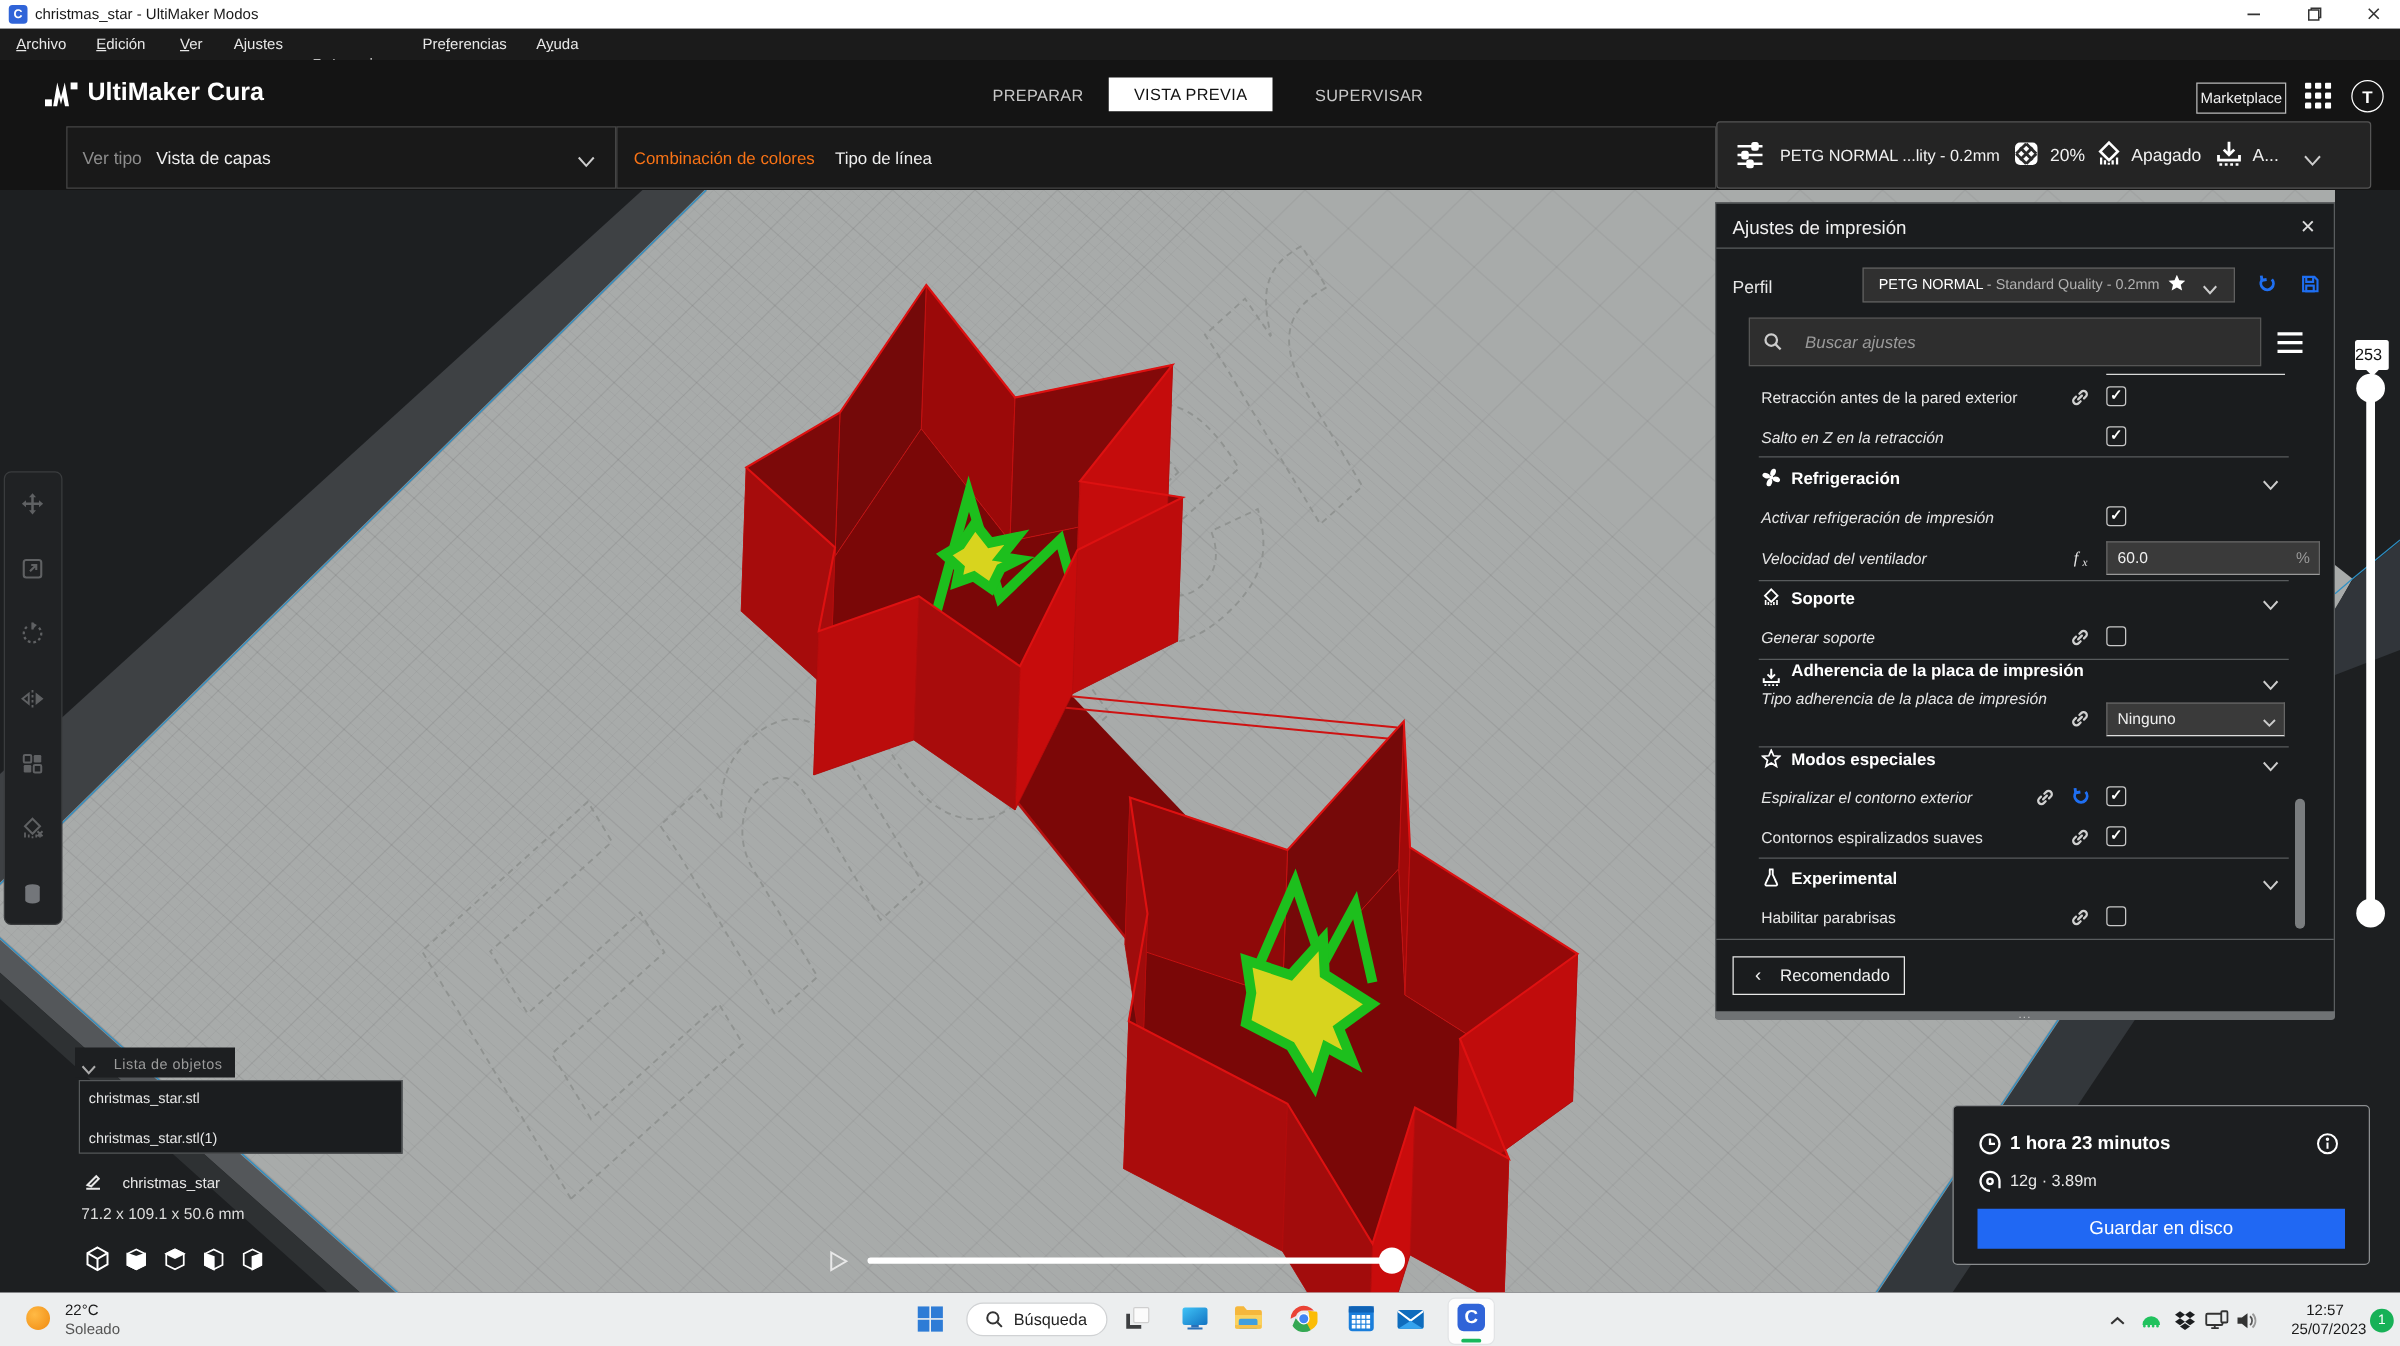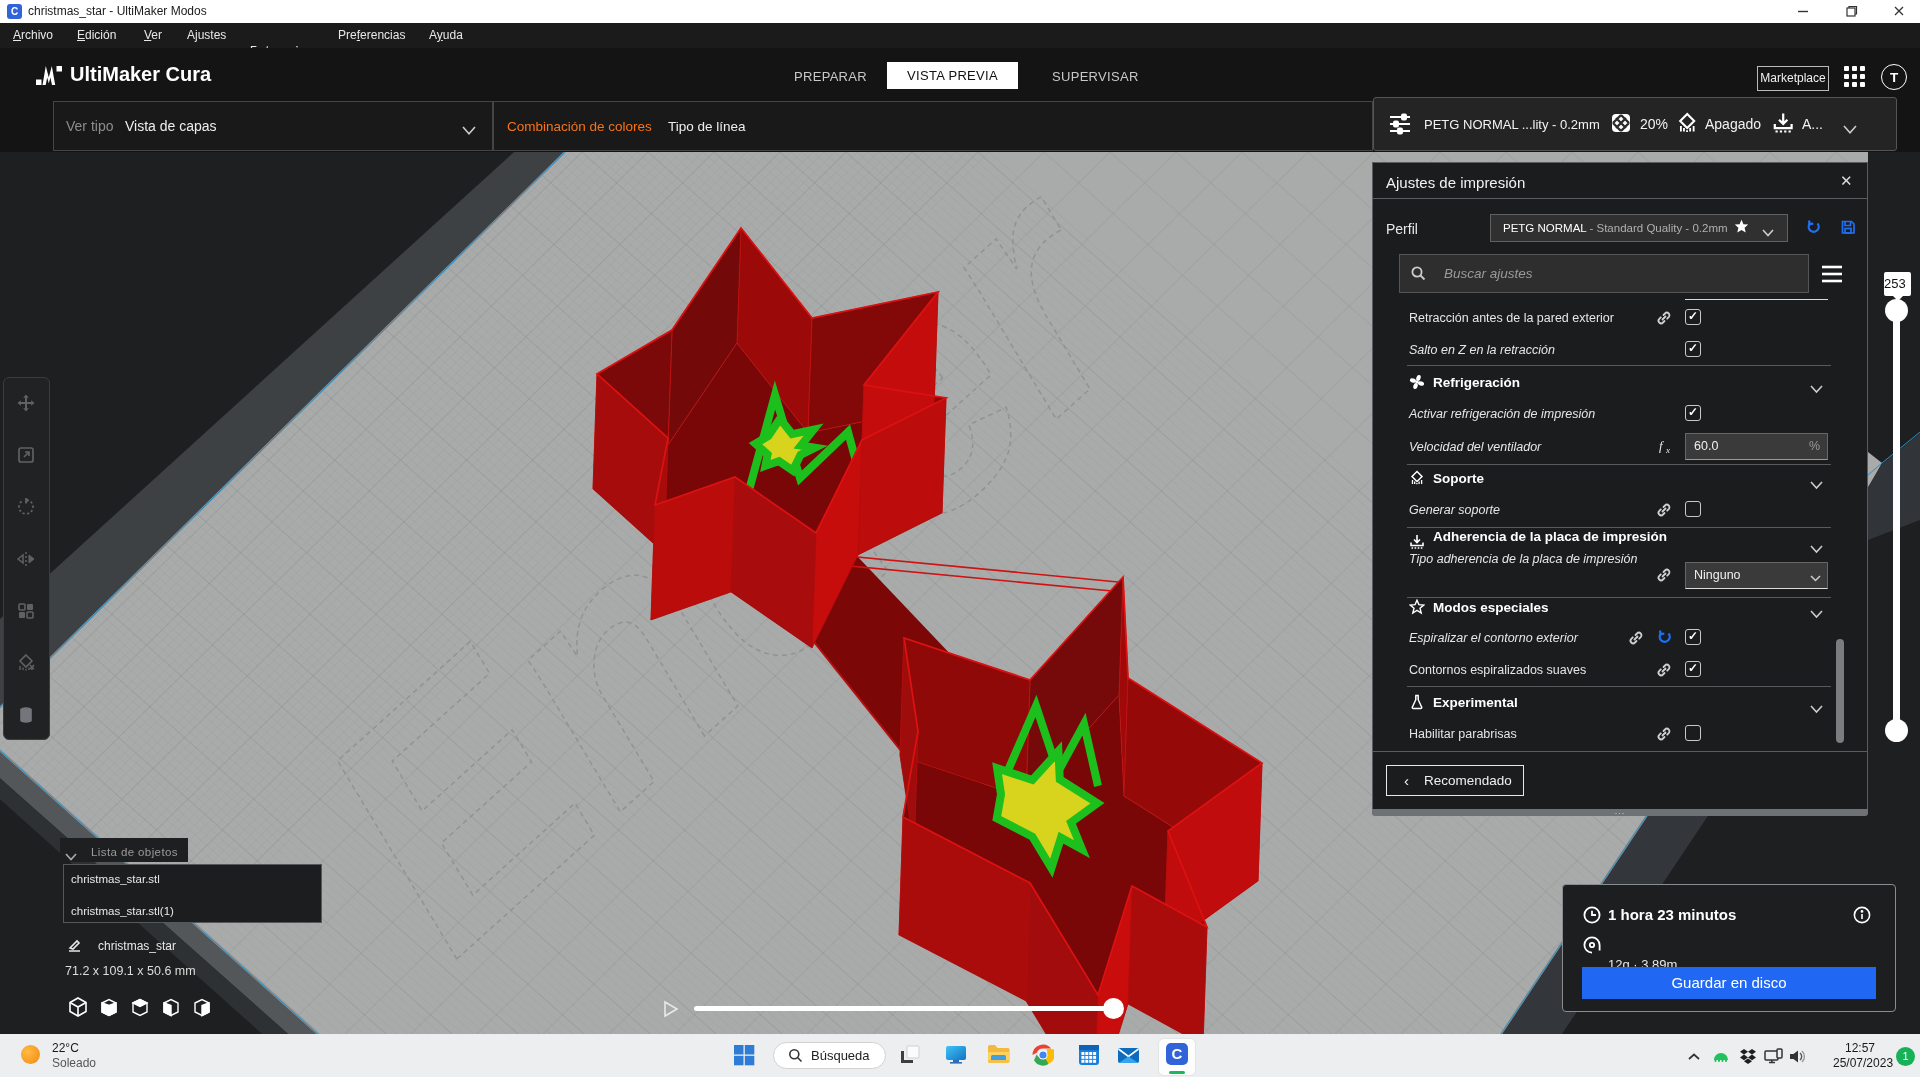--- a/index.html
+++ b/index.html
@@ -1510,21 +1510,21 @@
 <div class="abs" style="left:1810px;top:380px;"><svg width="14" height="9" viewBox="0 0 14 9" style="">
       <path d="M1 1 L6.5 7.1 L12.0 1" fill="none" stroke="#cccccc" stroke-width="1.6"></path>
     </svg></div>
 <div class="row ital" style="top:407px;left:1409px;width:240px;">Activar refrigeración de impresión</div>
 <div class="cb on abs" style="left:1685px;top:405px;"></div>
 <div class="row ital" style="top:440px;left:1409px;width:240px;">Velocidad del ventilador</div>
 <div class="abs" style="left:1658px;top:438px;"><svg width="16" height="16" viewBox="0 0 16 16" style="">
       <text x="1" y="12" font-family="Liberation Serif" font-style="italic" font-size="13" fill="#e8e8e8">f</text>
       <text x="8" y="15" font-family="Liberation Serif" font-style="italic" font-size="9" fill="#e8e8e8">x</text>
     </svg></div>
-<div class="abs" style="left:1685px;top:433px;width:143px;height:27px;background:#3a3a3a;border:1px solid #666;border-bottom-color:#999;color:#f0f0f0;font-size:12.5px;">
+<div class="abs" style="left:1685px;top:433px;width:171px;height:27px;background:#3a3a3a;border:1px solid #666;border-bottom-color:#999;color:#f0f0f0;font-size:12.5px;">
     <span style="position:absolute;left:8px;top:5px;">60.0</span>
     <span style="position:absolute;right:7px;top:5px;color:#9a9a9a;">%</span>
   </div>
 <div class="divl" style="top:464px;left:1407px;width:424px;"></div>
 <div class="abs" style="left:1409px;top:470px;"><svg width="16" height="16" viewBox="0 0 16 16" style="">
       <g fill="none" stroke="#ffffff" stroke-width="1.5">
         <path d="M8 1.5 L13 6.5 L8 11.5 L3 6.5 Z"></path>
         <path d="M3.5 10 v4 M5.7 11.5 v2.5 M7.9 13 v1.2 M10.1 11.5 v2.5 M12.6 10 v4" stroke-width="1.3"></path>
       </g>
     </svg></div>
@@ -1644,21 +1644,21 @@
         <path d="M9 8 v5"></path>
         <circle cx="9" cy="5.4" r="0.6" fill="#fff"></circle>
       </g>
     </svg></div>
 <div class="abs" style="left:1583px;top:936px;"><svg width="18" height="18" viewBox="0 0 18 18" style="">
       <g fill="none" stroke="#ffffff" stroke-width="1.8">
         <path d="M9 16.6 a7.6 7.6 0 1 1 7.6 -7.6 v5.5"></path>
         <circle cx="9" cy="9" r="2.2"></circle>
       </g>
     </svg></div>
-<div class="abs" style="left:1608px;top:937px;color:#e8e8e8;font-size:13px;margin-top:20px;">12g · 3.89m</div>
+<div class="abs" style="left:1608px;top:937px;color:#e8e8e8;font-size:13px;">12g · 3.89m</div>
 <div class="abs" style="left:1582px;top:967px;width:294px;height:32px;background:#2068f3;color:#ffffff;font-size:15px;text-align:center;line-height:32px;">Guardar en disco</div>
 <div id="taskbar"></div>
 <div class="abs" style="left:21px;top:1045px;width:19px;height:19px;border-radius:50%;background:radial-gradient(circle at 35% 35%, #fkba45, #f08a10);background:radial-gradient(circle at 35% 35%, #ffba45, #f08a10);"></div>
 <div class="abs" style="left:52px;top:1041px;color:#1a1a1a;font-size:12px;">22°C</div>
 <div class="abs" style="left:52px;top:1056px;color:#555;font-size:12px;">Soleado</div>
 <div class="abs" style="left:734px;top:1045px;"><svg width="21" height="21" viewBox="0 0 21 21" style="">
       <g fill="#2e7cd6">
         <rect x="0" y="0" width="9.5" height="9.5"></rect>
         <rect x="10.8" y="0" width="9.5" height="9.5"></rect>
         <rect x="0" y="10.8" width="9.5" height="9.5"></rect>

